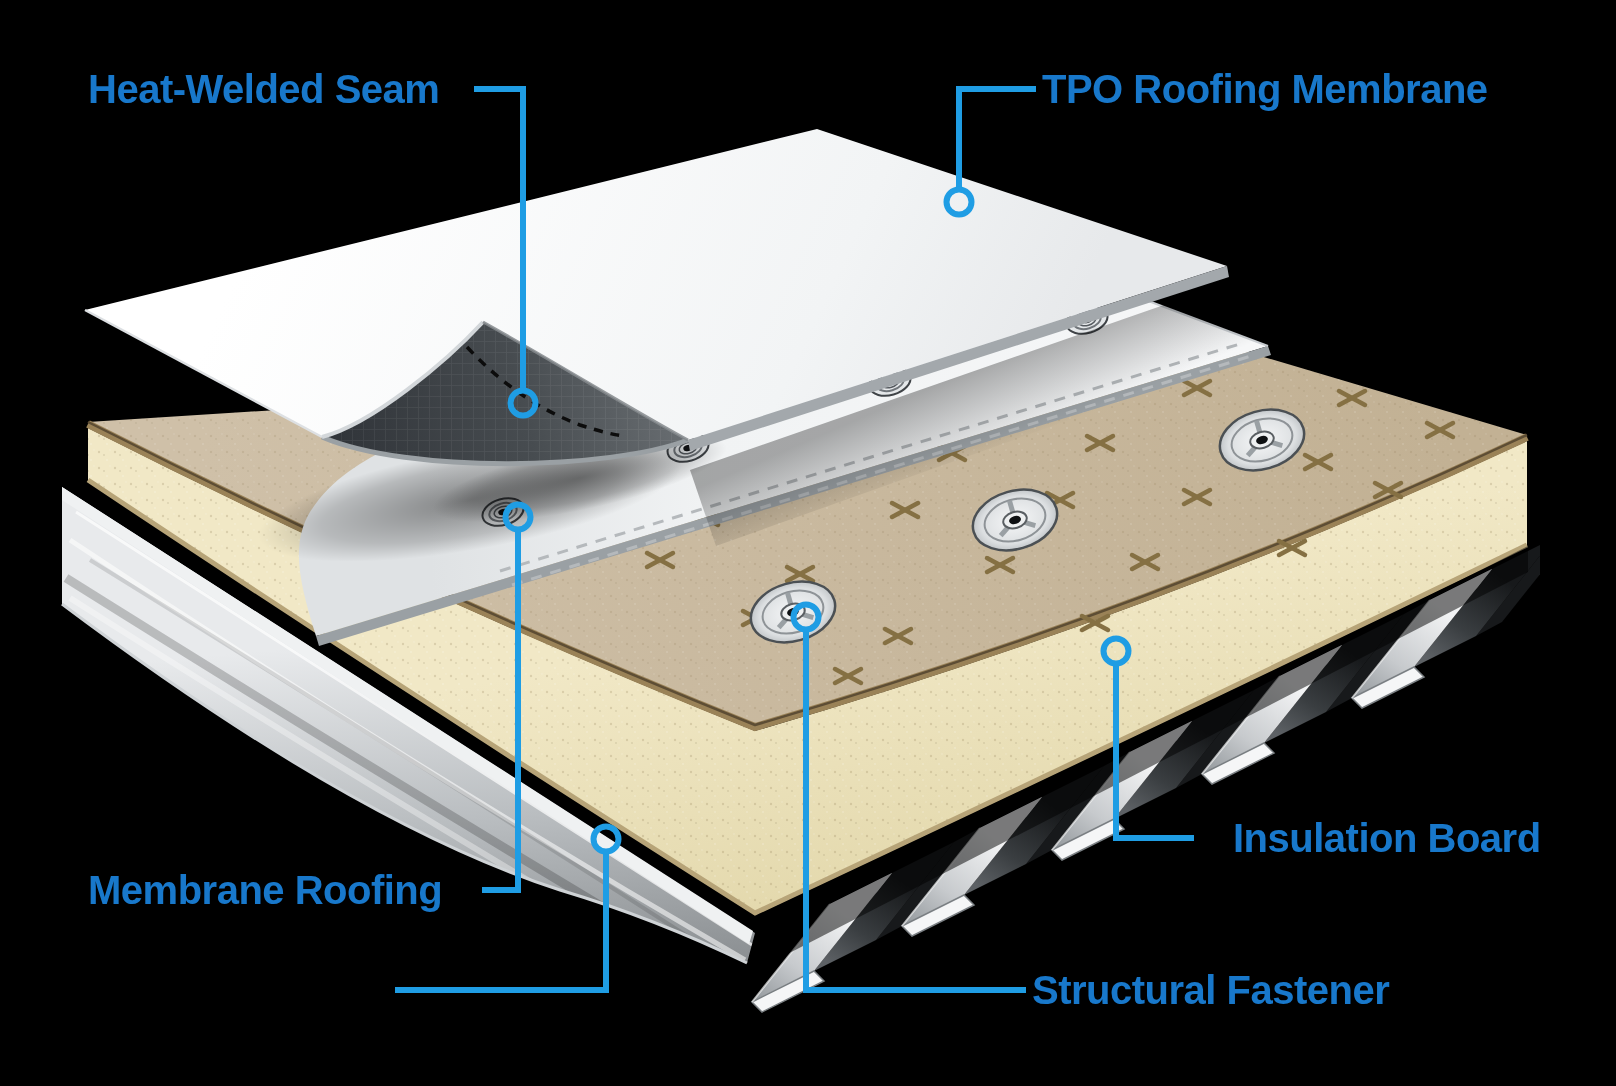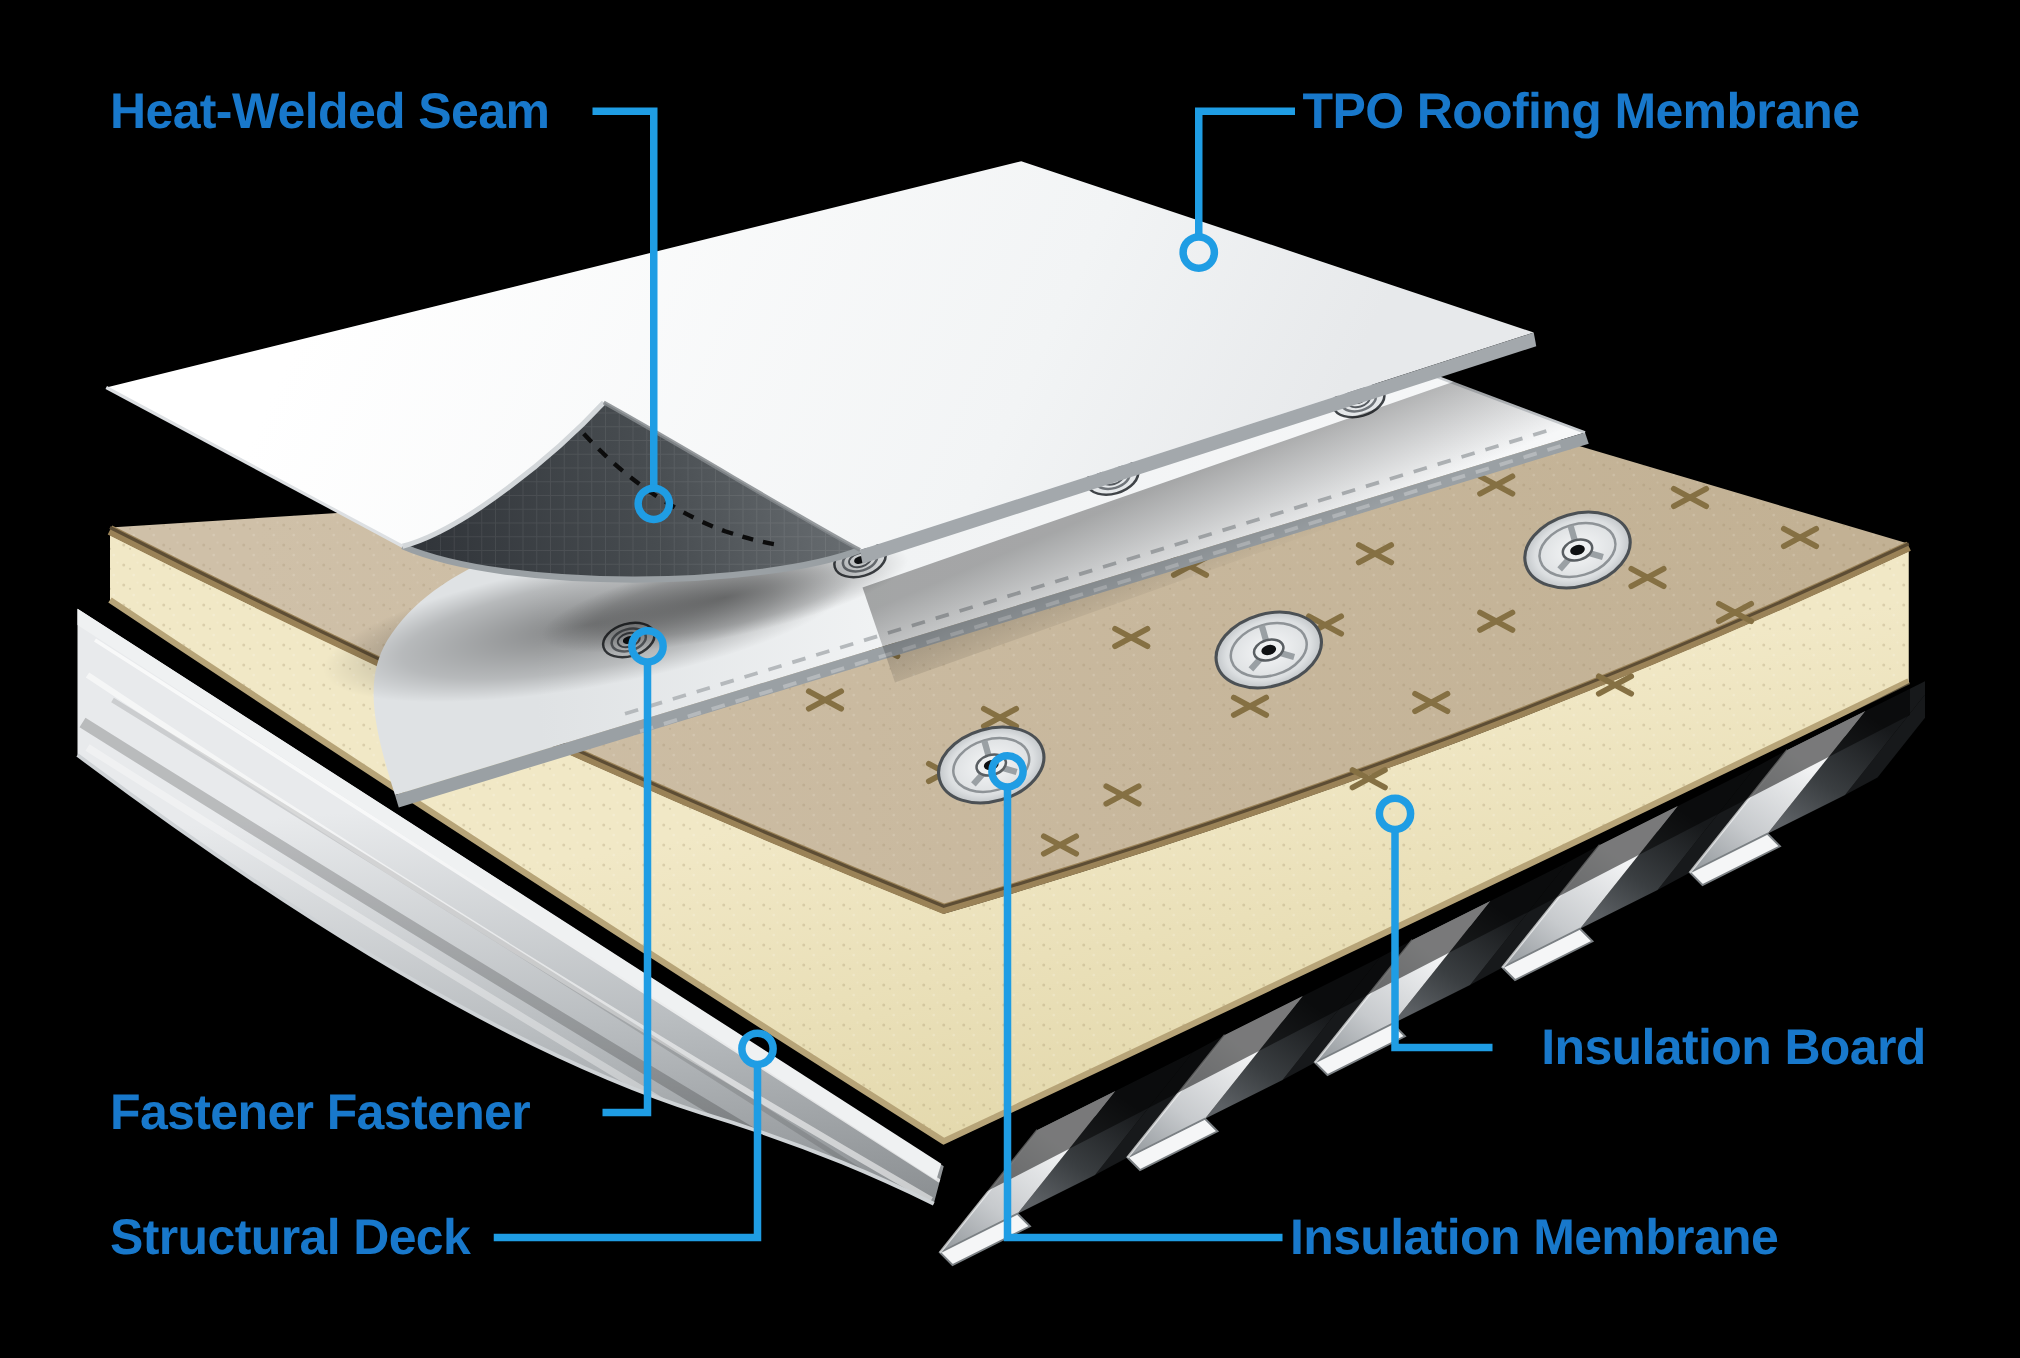--- a/index.html
+++ b/index.html
@@ -233,18 +233,17 @@
     <circle cx="606" cy="839" r="12.5"></circle>
     <polyline points="1194,838 1116,838 1116,664"></polyline>
     <circle cx="1116" cy="651" r="12.5"></circle>
     <polyline points="1026,990 806,990 806,631"></polyline>
     <circle cx="806" cy="617" r="12.5"></circle>
   </g>
 </svg>
 
 <div class="label" style="left:88px;top:66px;">Heat-Welded Seam</div>
 <div class="label" style="left:1042px;top:66px;">TPO Roofing Membrane</div>
-<div class="label" style="left:88px;top:867px;">Fastener Fastener</div>
-<div class="label" style="left:88px;top:967px;">Structural Deck</div>
+<div class="label" style="left:88px;top:867px;">Membrane Roofing</div>
 <div class="label" style="left:1200px;top:815px;margin-left:33px;">Insulation Board</div>
-<div class="label" style="left:1032px;top:967px;">Insulation Membrane</div>
+<div class="label" style="left:1032px;top:967px;">Structural Fastener</div>
 
 </div>
 
 </body></html>

